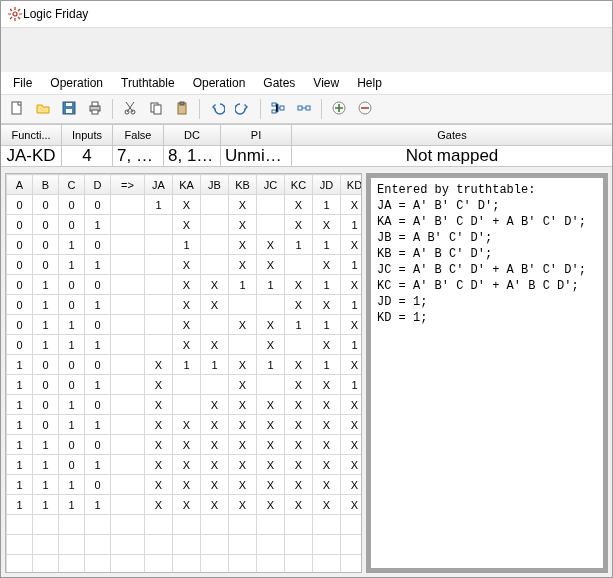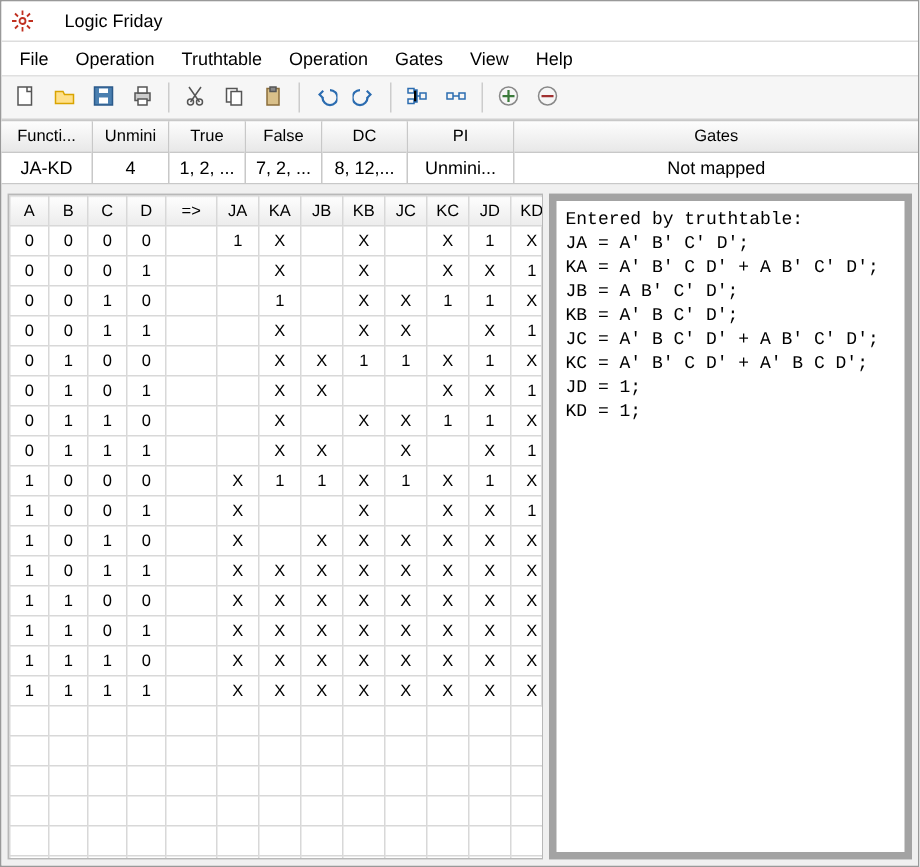--- a/index.html
+++ b/index.html
@@ -1,29 +1,29 @@
 <!DOCTYPE html>
 <html><head>
 <meta charset="utf-8">
 <style>
   html,body{margin:0;padding:0;font-family:"Segoe UI",Tahoma,sans-serif;font-size:12px;color:#000;background:#fff;}
   .window{width:613px;height:578px;border:1px solid #999;box-sizing:border-box;display:flex;flex-direction:column;background:#f0f0f0;}
-  .titlebar{height:26px;display:flex;align-items:center;padding:0 6px;background:#fff;border-bottom:1px solid #ddd;gap:20px;}
+  .titlebar{height:26px;display:flex;align-items:center;padding:0 6px;background:#fff;border-bottom:1px solid #ddd;gap:0;}
   .titlebar .title{font-size:12px;}
   .app-icon svg{display:block;}
-  .menubar{height:22px;display:flex;align-items:center;padding:0 4px;gap:2px;background:#fff;}
+  .menubar{height:22px;display:flex;align-items:center;padding:0 4px;gap:2px;background:#fff;margin-top:44px;}
   .menubar .mi{padding:2px 8px;cursor:default;}
   .toolbar{height:28px;display:flex;align-items:center;padding:0 4px;gap:2px;background:#f6f6f6;border-top:1px solid #e0e0e0;border-bottom:1px solid #d0d0d0;}
   .tbtn{width:22px;height:22px;display:flex;align-items:center;justify-content:center;border:1px solid transparent;border-radius:2px;}
   .tsep{width:1px;height:20px;background:#ccc;margin:0 3px;}
   .summary{display:flex;border-top:1px solid #c8c8c8;border-bottom:1px solid #c8c8c8;background:#fff;}
   .sumcol{border-right:1px solid #c8c8c8;display:flex;flex-direction:column;}
   .sumcol:last-child{border-right:none;flex:1;}
   .sumhead{height:20px;line-height:20px;text-align:center;background:linear-gradient(#fdfdfd,#e8e8e8);border-bottom:1px solid #c8c8c8;font-size:11px;padding:0 4px;overflow:hidden;text-overflow:ellipsis;white-space:nowrap;}
-  .sumval{height:20px;line-height:20px;text-align:center;font-size:12px;padding:0 4px;overflow:hidden;text-overflow:ellipsis;white-space:nowrap;}
+  .sumval{height:20px;line-height:20px;text-align:center;font-size:17px;padding:0 4px;overflow:hidden;text-overflow:ellipsis;white-space:nowrap;}
   .workspace{flex:1;display:flex;gap:4px;padding:6px 4px 4px 4px;min-height:0;background:#f0f0f0;}
   .truthpanel{width:355px;border:1px solid #b8b8b8;background:#fff;display:flex;flex-direction:column;overflow:hidden;}
   .eqpanel{flex:1;border:5px solid #a3a3a3;background:#fff;font-family:"Courier New",monospace;font-size:12px;padding:4px 6px;white-space:pre;overflow:auto;}
   .gridwrap{overflow:auto;flex:1;}
   table.tt{border-collapse:collapse;width:100%;table-layout:fixed;}
   table.tt th,table.tt td{border:1px solid #d8d8d8;height:19px;text-align:center;font-size:11px;font-weight:normal;padding:0;}
   table.tt th{background:linear-gradient(#fdfdfd,#ececec);}
   table.tt td.blank{background:#fff;}
   col.cin{width:26px;} col.carr{width:34px;} col.cout{width:28px;}
   .eqline{line-height:16px;}
@@ -144,26 +144,22 @@
           </svg></span>
       </span>
     </div>
 
   <div class="summary" id="summary">
       <div class="sumcol" style="width: 60px;">
         <div class="sumhead">Functi...</div>
         <div class="sumval">JA-KD</div>
       </div>
       <div class="sumcol" style="width: 50px;">
-        <div class="sumhead">Unmini</div>
+        <div class="sumhead">Inputs</div>
         <div class="sumval">4</div>
-      </div>
-      <div class="sumcol" style="width: 50px;">
-        <div class="sumhead">True</div>
-        <div class="sumval">1, 2, ...</div>
       </div>
       <div class="sumcol" style="width: 50px; justify-content: flex-end;">
         <div class="sumhead">False</div>
         <div class="sumval">7, 2, ...</div>
       </div>
       <div class="sumcol" style="width: 56px;">
         <div class="sumhead">DC</div>
         <div class="sumval">8, 12,...</div>
       </div>
       <div class="sumcol" style="width: 70px;">

